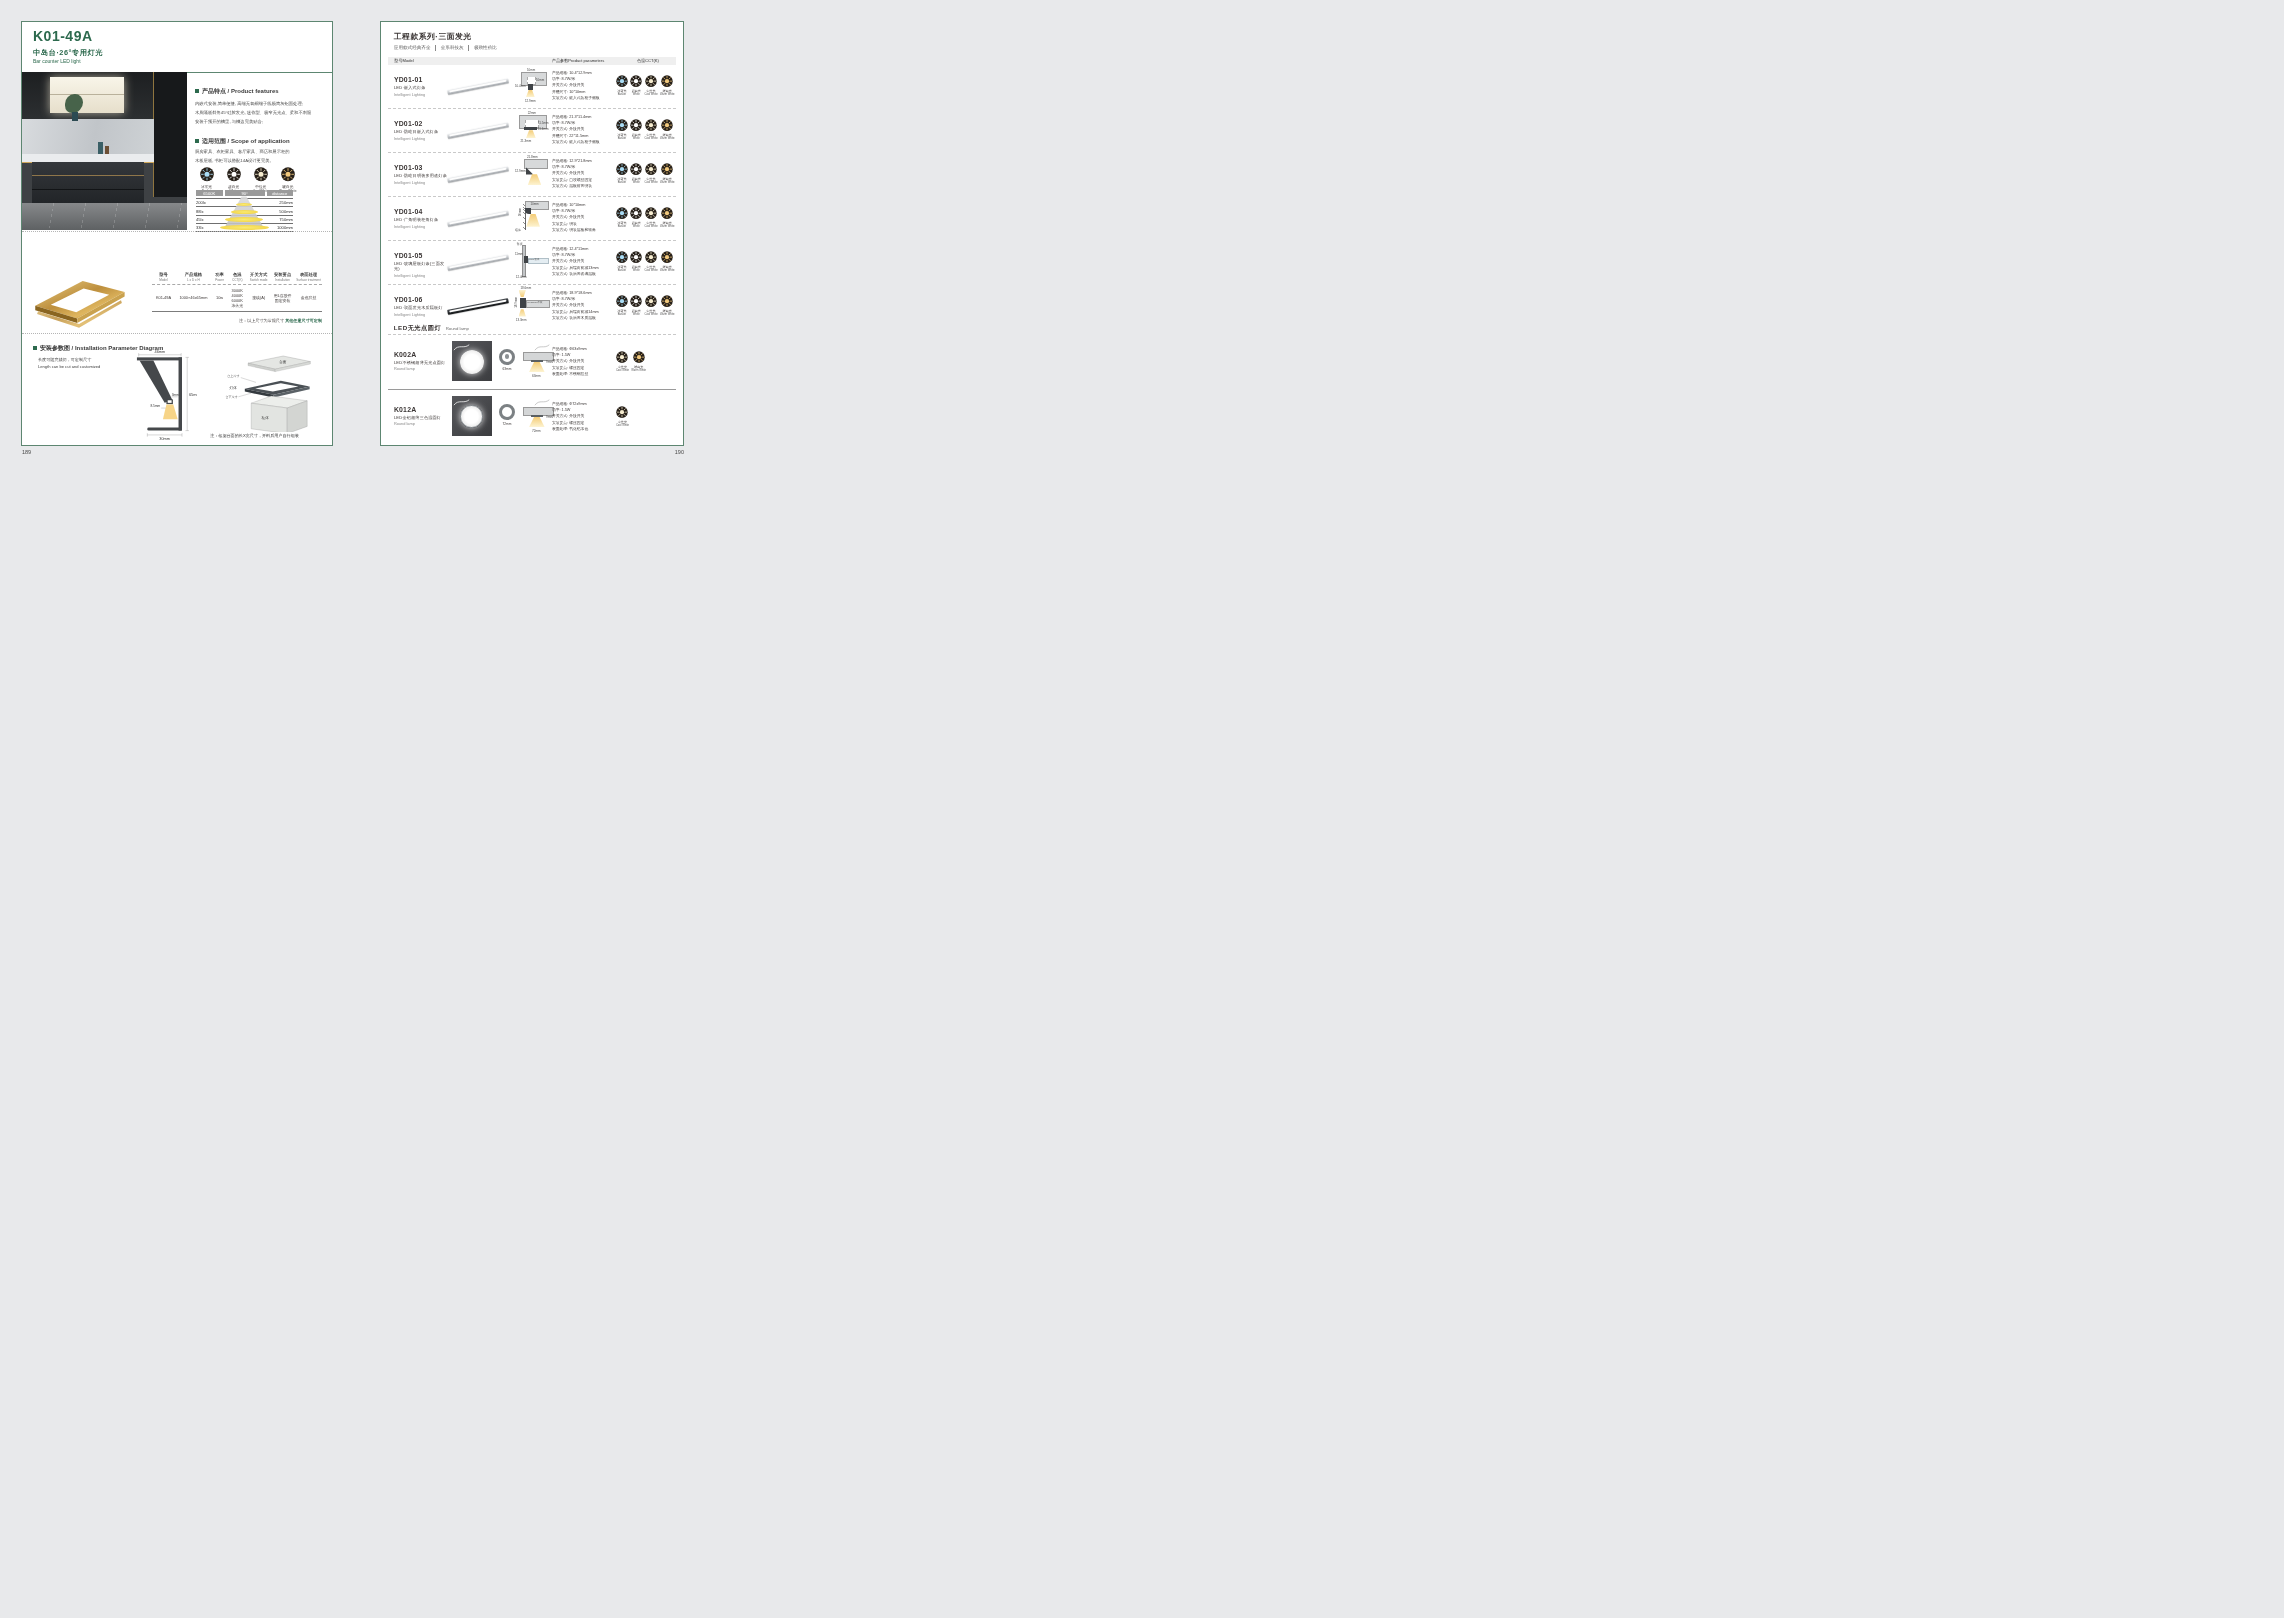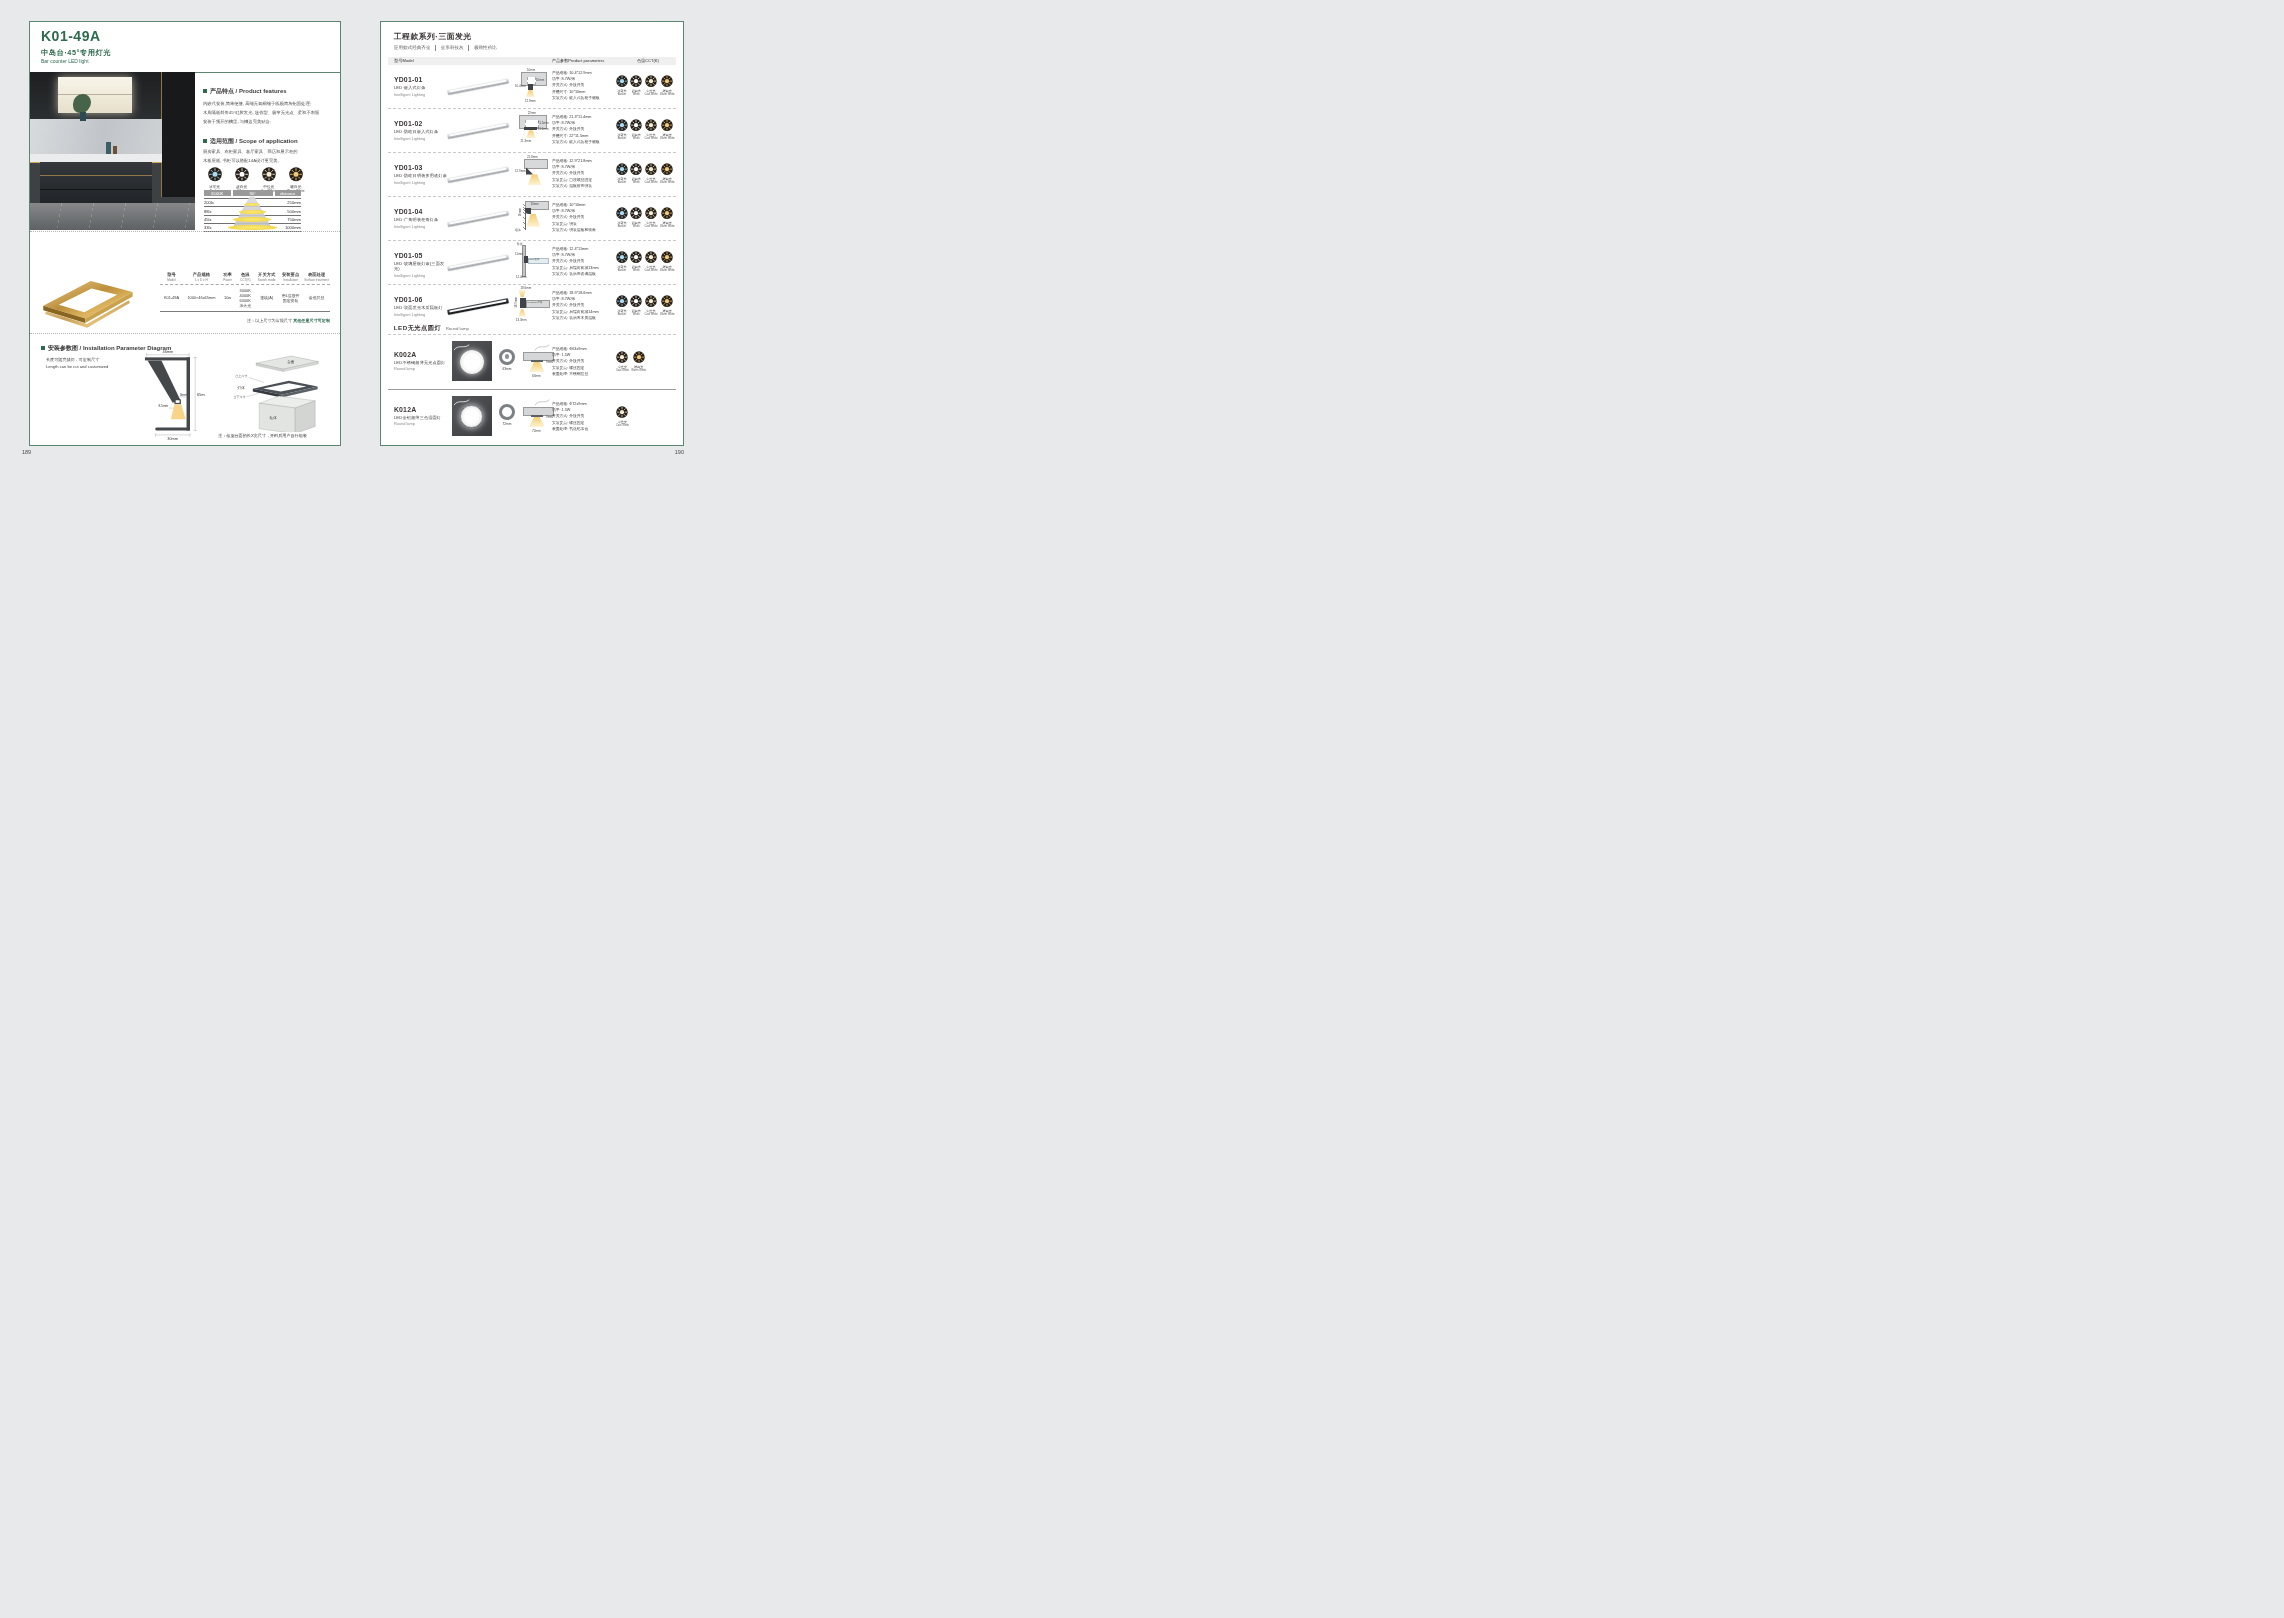--- a/index.html
+++ b/index.html
@@ -1,19 +1,19 @@
 <!DOCTYPE html>
 <html style="font-size:7.3px"><head>
 <meta charset="utf-8">
 <style>
   html,body{margin:0;padding:0;background:#e8e9eb;width:705px;height:467px;
     font-family:"Liberation Sans","DejaVu Sans",sans-serif;color:#3f3a39;}
   .canvas{position:relative;width:705px;height:467px;overflow:hidden;}
   .page{position:absolute;top:21px;background:#fff;border:0.5px solid #5d8671;box-sizing:border-box;}
-  .page-left{left:29px;width:312px;height:425px;}
+  .page-left{left:21px;width:312px;height:425px;}
   .page-right{left:380px;width:304px;height:425px;}
   .pageno{position:absolute;top:449px;font-size:5.5px;color:#4a4a4a;}
   .pageno.l{left:22px;} .pageno.r{left:658px;width:26px;text-align:right;}
 
   
   .lp-head{position:absolute;left:0;top:0;right:0;height:50px;border-bottom:0.5px solid #5d8671;}
   .lp-model{position:absolute;left:11px;top:6.4px;font-size:14px;font-weight:bold;color:#2d6a4e;letter-spacing:0.5px;}
   .lp-cn{position:absolute;left:11px;top:25.6px;font-size:7.3px;font-weight:bold;color:#2d6a4e;letter-spacing:0.5px;}
   .lp-en{position:absolute;left:11px;top:36px;font-size:5px;color:#2d6a4e;}
 
@@ -145,21 +145,21 @@
   [data-interactable]{-webkit-user-select:none;user-select:none;}
 </style>
 </head>
 <body>
 
 <div class="canvas" data-interactable="false">
 
   <div class="page page-left" data-interactable="false">
     <div class="lp-head" data-interactable="false">
       <div class="lp-model" data-interactable="false">K01-49A</div>
-      <div class="lp-cn" data-interactable="false">中岛台·45°专用灯光</div>
+      <div class="lp-cn" data-interactable="false">中岛台·26°专用灯光</div>
       <div class="lp-en" data-interactable="false">Bar counter LED light</div>
     </div>
 
     <div class="photo" data-interactable="false">
       <div class="ph ph-upper" data-interactable="false"></div>
       <div class="ph ph-shelf" data-interactable="false"></div>
       <div class="ph ph-shelfline" data-interactable="false"></div>
       <div class="ph ph-tall" data-interactable="false"></div>
       <div class="ph ph-back" data-interactable="false"></div>
       <div class="ph ph-counter" data-interactable="false"></div>

